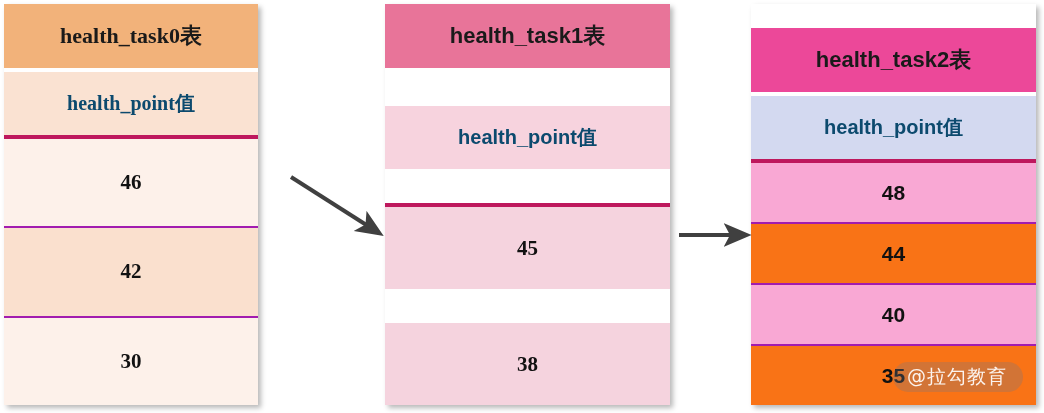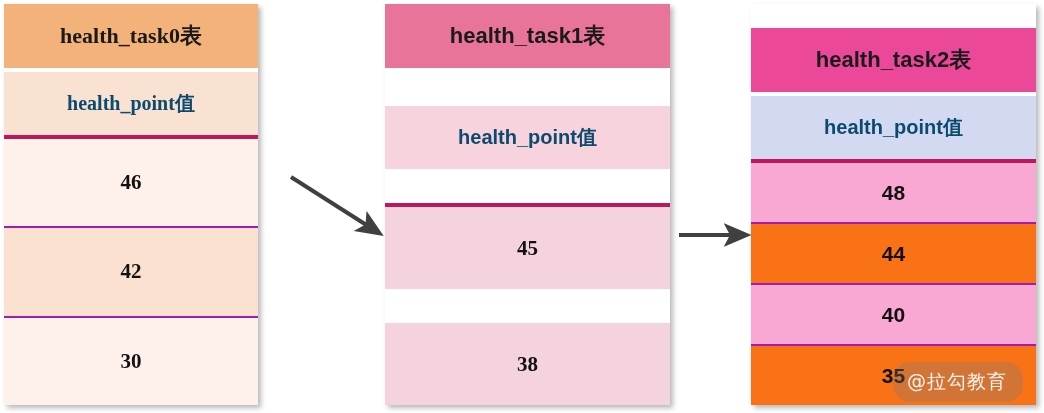--- a/index.html
+++ b/index.html
@@ -100,21 +100,21 @@
     position: absolute;
     inset: 0;
     pointer-events: none;
   }
 
   
   .watermark {
     position: absolute;
     left: 893px;
     top: 362px;
-    height: 40px;
+    height: 30px;
     padding: 0 16px 0 14px;
     display: flex;
     align-items: center;
     border-radius: 17px;
     background: rgba(120,120,130,0.30);
     color: rgba(255,255,255,0.92);
     font-size: 19px;
     font-family: "DejaVu Sans", sans-serif;
     letter-spacing: 1px;
     white-space: nowrap;

